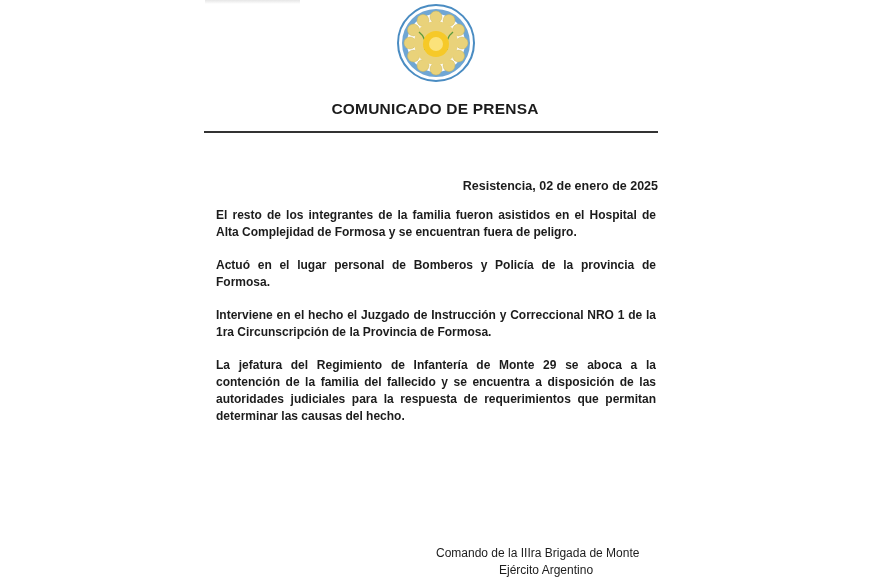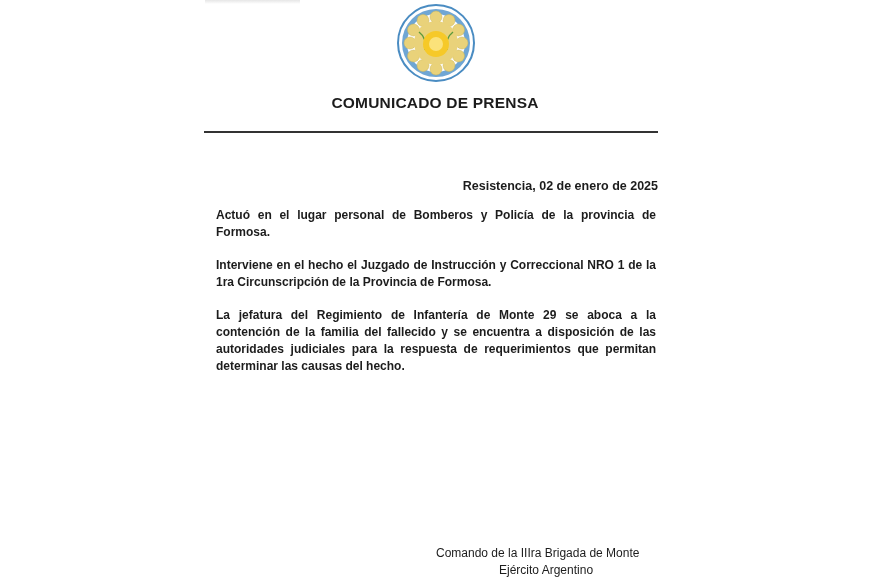--- a/index.html
+++ b/index.html
@@ -11,21 +11,21 @@
       position: relative;
     }
     .top-shadow {
       position: absolute; left: 205px; top: 0; width: 95px; height: 4px;
       background: linear-gradient(#e6e6e6, #ffffff);
     }
     .emblem {
       position: absolute; left: 397px; top: 4px; width: 78px; height: 78px;
     }
     .title {
-      position: absolute; left: 0; width: 870px; top: 94px;
+      position: absolute; left: 0; width: 870px; top: 100px;
       text-align: center; font-weight: bold; font-size: 15.5px;
       letter-spacing: 0.2px;
     }
     .rule {
       position: absolute; left: 204px; top: 131px; width: 454px; height: 2px;
       background: #333;
     }
     .dateline {
       position: absolute; right: 212px; top: 163px;
       font-weight: bold; font-size: 12.5px; margin-top: 16px;
@@ -76,20 +76,21 @@
   </svg>
 </div>
 
 <div class="title">COMUNICADO  DE PRENSA</div>
 
 <div class="rule"></div>
 
 <div class="dateline">Resistencia, 02 de enero de 2025</div>
 
 <div class="body-text">
+  <p>El resto de los integrantes de la familia fueron asistidos en el Hospital de Alta Complejidad de Formosa y se encuentran fuera de peligro.</p>
   <p>Actuó en el lugar personal de Bomberos y Policía de la provincia de Formosa.</p>
   <p>Interviene en el hecho el Juzgado de Instrucción y Correccional NRO 1 de la 1ra Circunscripción de la Provincia de Formosa.</p>
   <p>La jefatura del Regimiento de Infantería de Monte 29 se aboca a la contención de la familia del fallecido y se encuentra a disposición de las autoridades judiciales para la respuesta de requerimientos que permitan determinar las causas del hecho.</p>
 </div>
 
 <div class="sig">
   <span>Comando de la IIIra Brigada de Monte</span>
   <span class="l2">Ejército Argentino</span>
 </div>
 

